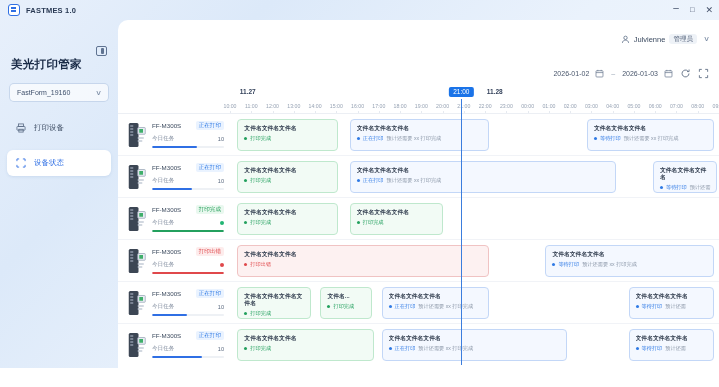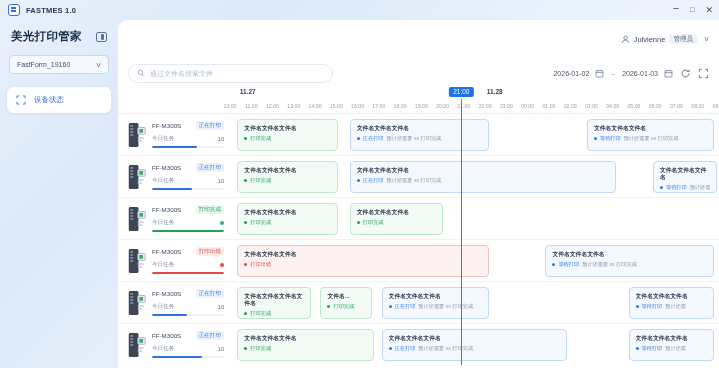--- a/index.html
+++ b/index.html
@@ -44,21 +44,21 @@
   .win-close { font-size: 9px; }
 
   
   .sidebar {
     position: absolute; left: 0; top: 20px; width: 118px; height: 367px;
   }
   .brand-row {
     display: flex; align-items: center; justify-content: space-between;
     padding: 9px 11px 0 11px;
   }
-  .brand-title { font-size: 11.5px; font-weight: 700; color: #1a2b47; letter-spacing: .3px; }
+  .brand-title { font-size: 11.5px; font-weight: 700; color: #1a2b47; letter-spacing: .3px; margin-top: 28px; }
   .collapse-icon {
     width: 11px; height: 10px; border: 1.2px solid #5f7characters; border: 1.2px solid #5f7391;
     border-radius: 2px; position: relative; flex: none;
   }
   .collapse-icon::after {
     content: ""; position: absolute; right: 2px; top: 1px; bottom: 1px;
     width: 3px; background: #5f7391; border-radius: 1px;
   }
   .project-select {
     margin: 11px 9px 0 9px; height: 19px; border-radius: 5px;
@@ -243,20 +243,30 @@
       <div class="brand-title">美光打印管家</div>
       <div class="collapse-icon"></div>
     </div>
 
     <div class="project-select">
       <div class="ps-label">FastForm_19160</div>
       <div class="caret">∨</div>
     </div>
 
     <div class="nav">
+      <div class="nav-item">
+        <span class="nav-ico">
+          <svg viewBox="0 0 16 16" fill="none" stroke="currentColor" stroke-width="1.3">
+            <rect x="4" y="1.5" width="8" height="4"></rect>
+              <rect x="1.5" y="5.5" width="13" height="6" rx="1"></rect>
+              <rect x="4.5" y="10" width="7" height="4.5"></rect>
+          </svg>
+        </span>
+        <span class="nav-label">打印设备</span>
+      </div>
       <div class="nav-item active">
         <span class="nav-ico">
           <svg viewBox="0 0 16 16" fill="none" stroke="currentColor" stroke-width="1.4">
             <path d="M1.5 5V1.5H5"></path>
               <path d="M11 1.5h3.5V5"></path>
               <path d="M14.5 11v3.5H11"></path>
               <path d="M5 14.5H1.5V11"></path>
           </svg>
         </span>
         <span class="nav-label">设备状态</span>
@@ -275,29 +285,20 @@
               <path d="M2.5 14c0-3 2.6-4.8 5.5-4.8s5.5 1.8 5.5 4.8"></path>
           </svg>
         </span>
         <span class="user-name">Julvienne</span>
         <span class="role-badge">管理员</span>
       </div>
       <span class="caret">∨</span>
     </div>
 
     <div class="toolbar">
-      <div class="search-box">
-        <span class="search-ico">
-          <svg viewBox="0 0 16 16" fill="none" stroke="currentColor" stroke-width="1.6">
-            <circle cx="7" cy="7" r="4.6"></circle>
-              <line x1="10.5" y1="10.5" x2="14.5" y2="14.5"></line>
-          </svg>
-        </span>
-        <input class="search-input" type="text" placeholder="通过文件名搜索文件" style="">
-      </div>
 
       <div class="toolbar-right">
         <div class="date-field">
           <span class="date-text">2026-01-02</span>
           <span class="cal-ico">
             <svg viewBox="0 0 16 16" fill="none" stroke="currentColor" stroke-width="1.3">
               <rect x="1.8" y="3" width="12.4" height="11.2" rx="1.4"></rect>
                 <line x1="1.8" y1="6.4" x2="14.2" y2="6.4"></line>
               <line x1="5" y1="1.5" x2="5" y2="4"></line>
                 <line x1="11" y1="1.5" x2="11" y2="4"></line>

